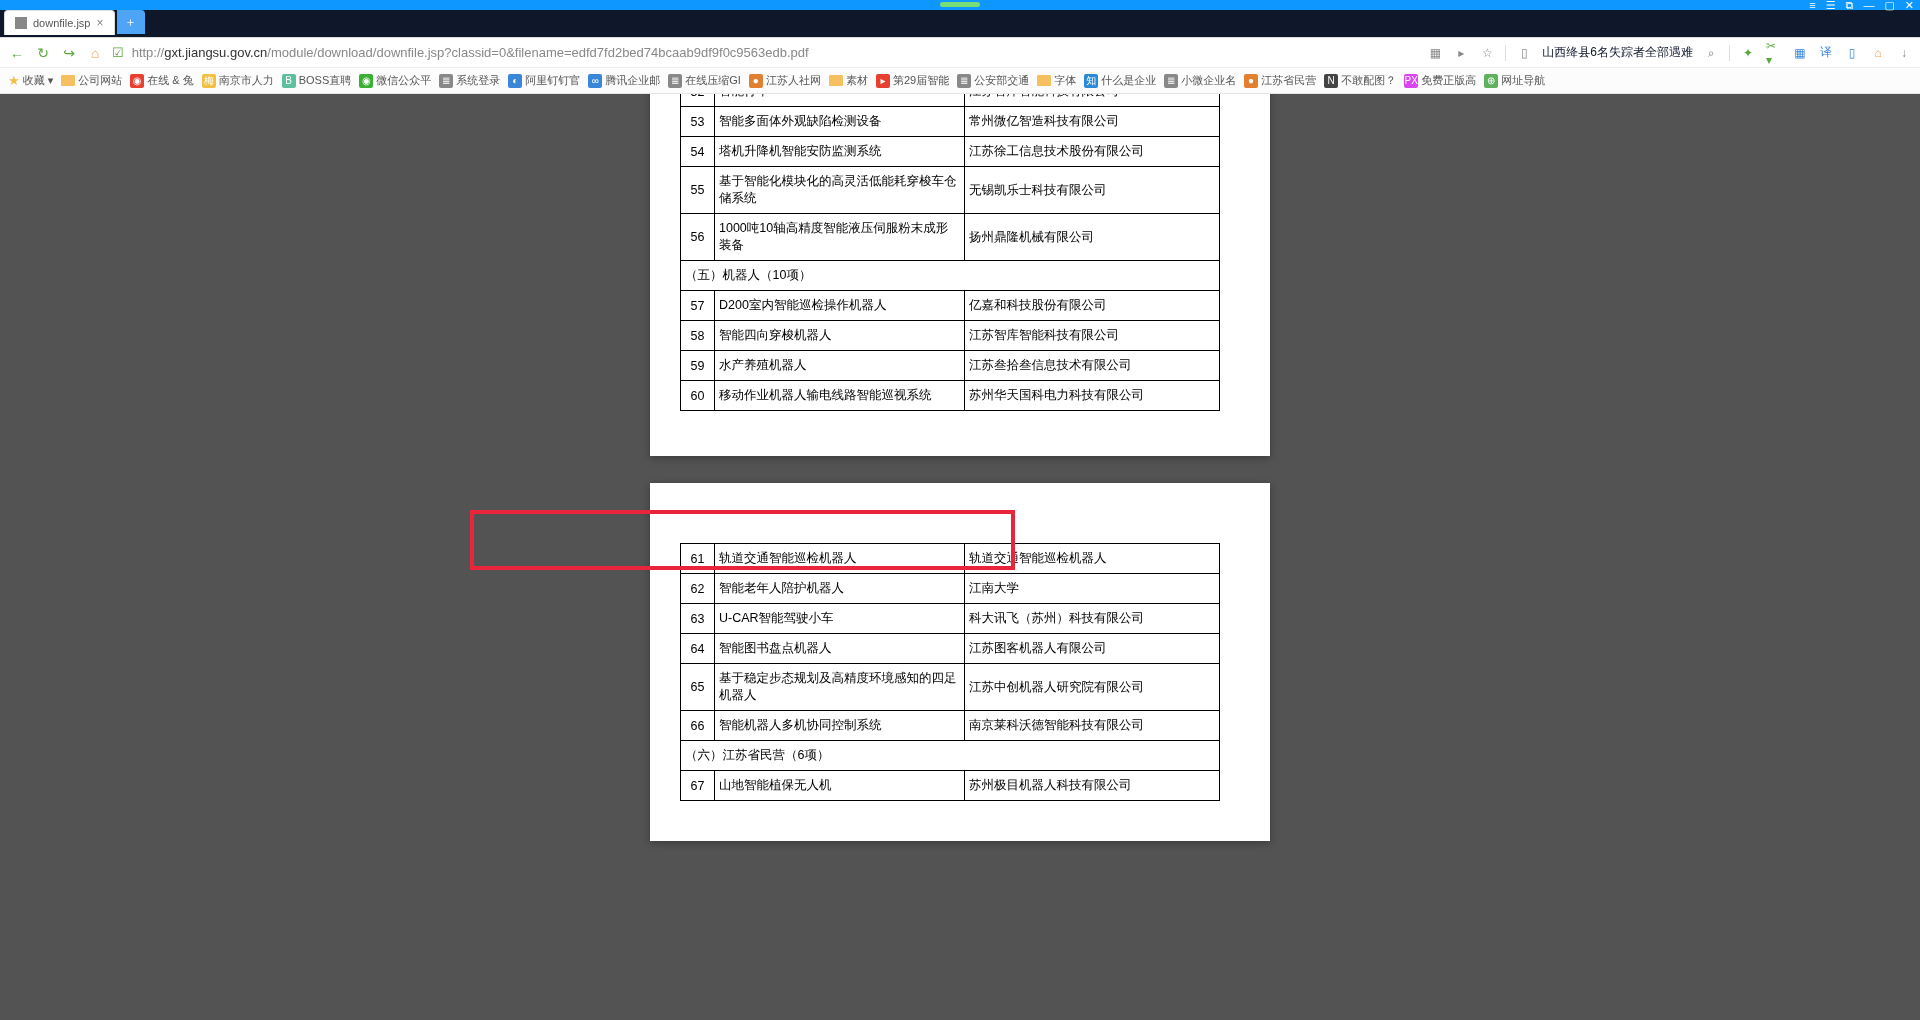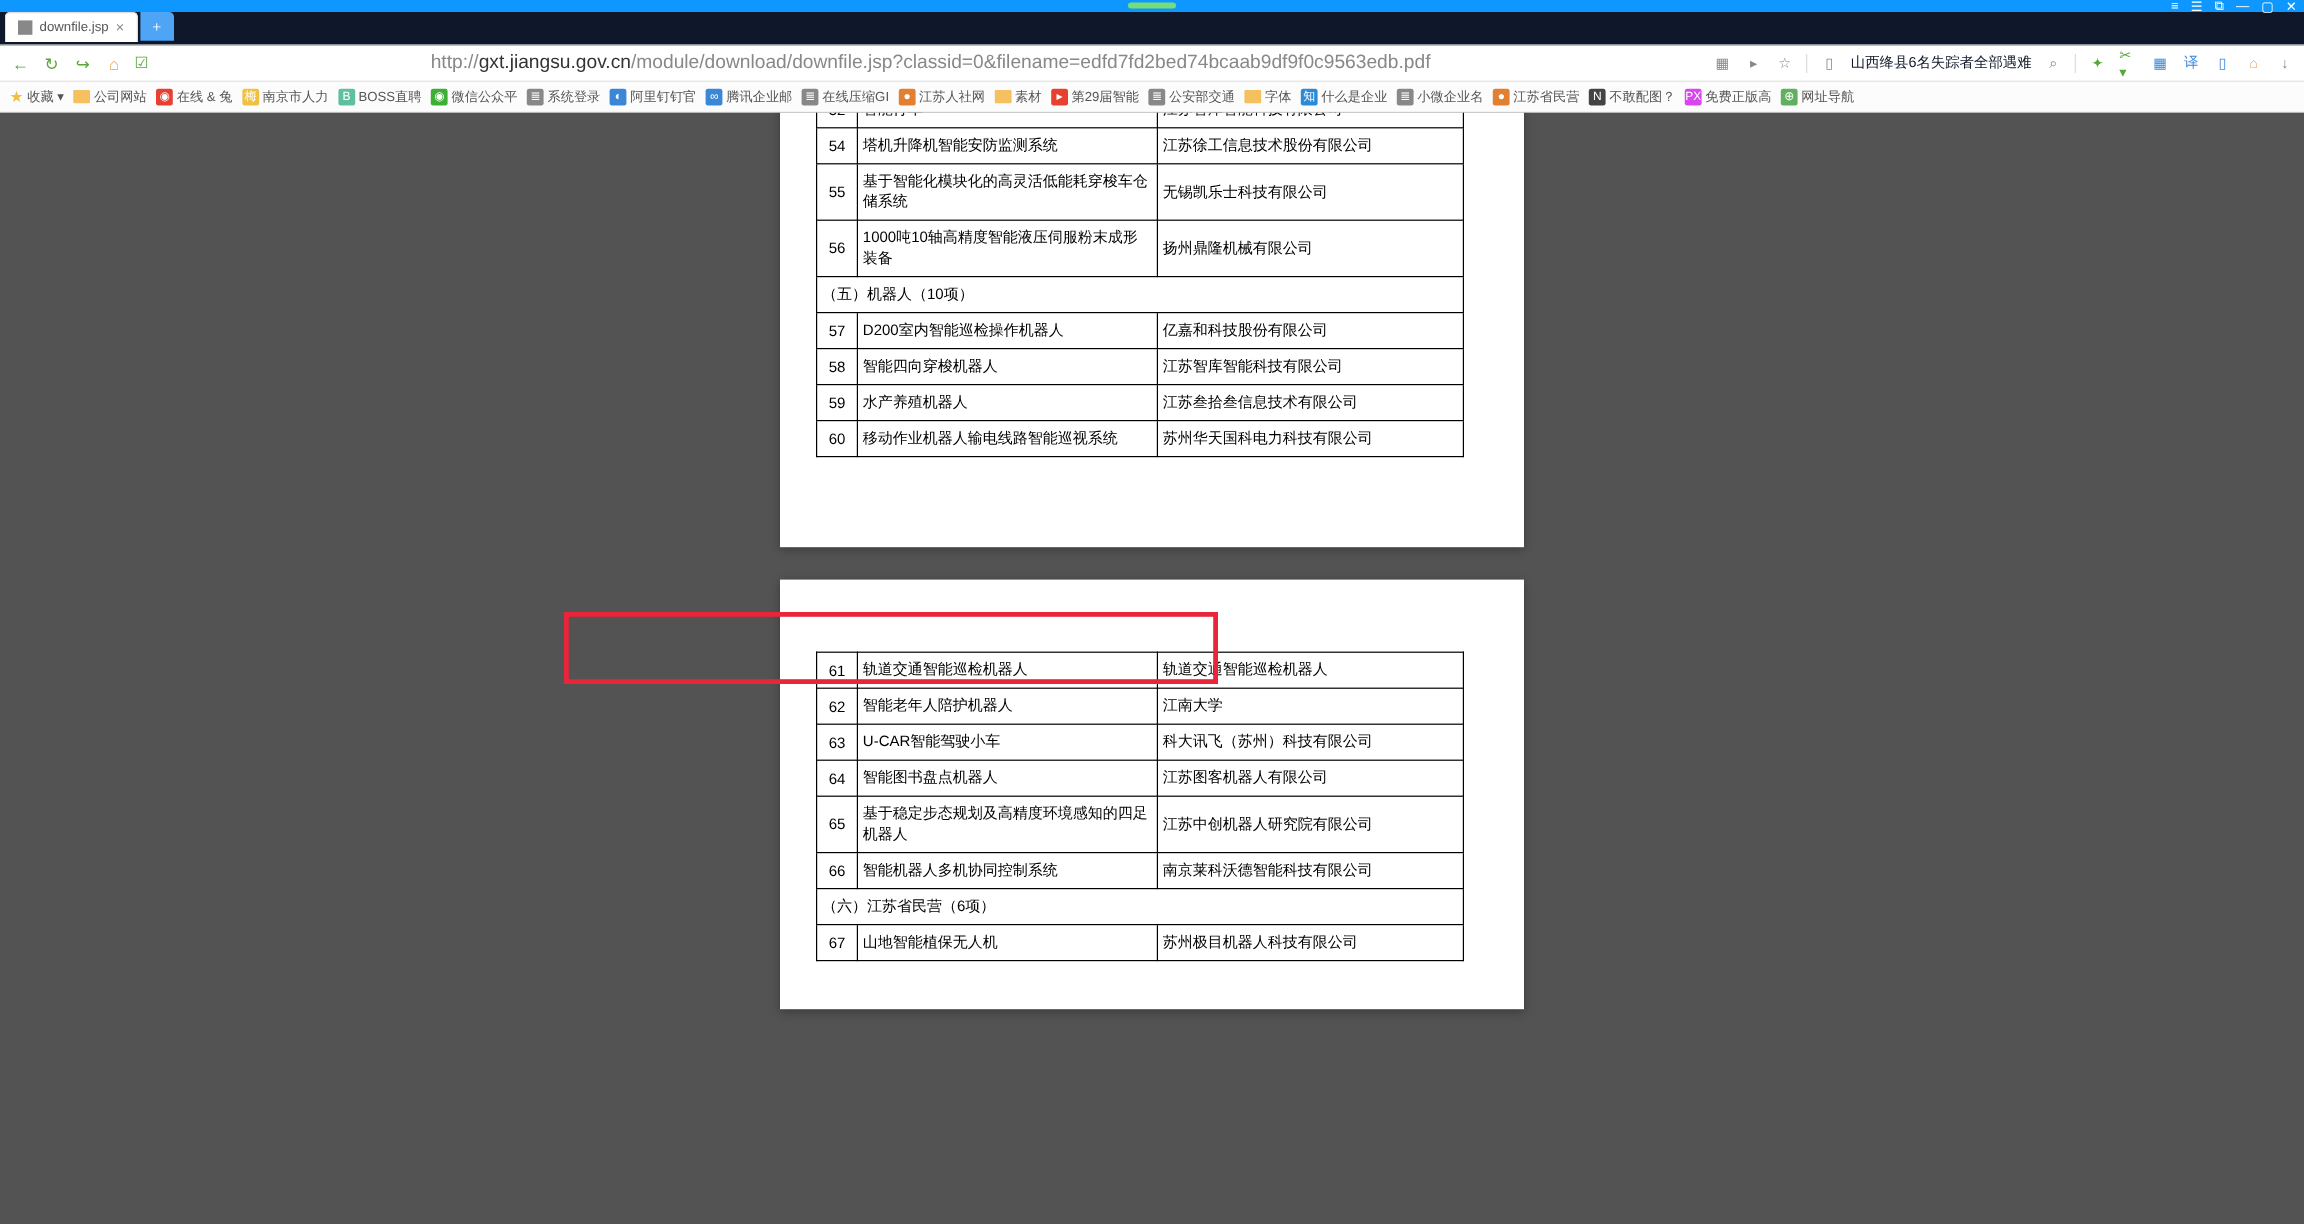--- a/index.html
+++ b/index.html
@@ -16,21 +16,21 @@
 .tab { display: flex; align-items: center; gap: 6px; padding: 5px 10px; background: #fff; border-radius: 4px 4px 0 0; border: 1px solid #ddd; border-bottom: none; margin-left: 4px; font-size: 11px; color: #555; }
 .tab .doc-icon { width: 12px; height: 12px; background: #888; display: inline-block; }
 .tab .close { color: #888; cursor: pointer; font-size: 12px; }
 .tab-add { width: 28px; height: 24px; background: #4ea5f5; margin-left: 2px; display: flex; align-items: center; justify-content: center; color: #fff; border-radius: 0 4px 0 0; }
 
 
 .addr-bar { height: 30px; background: #fff; display: flex; align-items: center; padding: 0 8px; gap: 8px; border-bottom: 1px solid #eee; }
 .nav-btn { width: 18px; height: 18px; display: flex; align-items: center; justify-content: center; color: #5aa83a; cursor: pointer; font-size: 14px; }
 .nav-btn.orange { color: #f0a050; }
 .addr-shield { color: #5aa83a; font-size: 13px; }
-.url-text { flex: 1; color: #888; font-size: 16px; white-space: nowrap; overflow: hidden; text-align: center; }
+.url-text { flex: 1; color: #888; font-size: 13px; white-space: nowrap; overflow: hidden; }
 .url-text .bold { color: #333; font-weight: 500; }
 .addr-right { display: flex; align-items: center; gap: 10px; color: #888; font-size: 12px; }
 .addr-sep { width: 1px; height: 16px; background: #ddd; }
 .search-box { color: #0f172a; font-size: 12px; }
 .addr-icon { width: 16px; height: 16px; display: flex; align-items: center; justify-content: center; cursor: pointer; }
 .addr-icon.green { color: #5aa83a; }
 .addr-icon.blue { color: #3a87d8; }
 .addr-icon.orange { color: #f0a050; }
 
 
@@ -199,20 +199,25 @@
   <div style="position:relative;">
     <div class="page page1">
       <table class="doc">
         <tbody id="p1rows">
             <tr>
               <td class="num">52</td>
               <td class="prod">智能行车</td>
               <td class="comp">江苏智库智能科技有限公司</td>
             </tr>
             <tr>
+              <td class="num">53</td>
+              <td class="prod">智能多面体外观缺陷检测设备</td>
+              <td class="comp">常州微亿智造科技有限公司</td>
+            </tr>
+            <tr>
               <td class="num">54</td>
               <td class="prod">塔机升降机智能安防监测系统</td>
               <td class="comp">江苏徐工信息技术股份有限公司</td>
             </tr>
             <tr>
               <td class="num">55</td>
               <td class="prod">基于智能化模块化的高灵活低能耗穿梭车仓储系统</td>
               <td class="comp">无锡凯乐士科技有限公司</td>
             </tr>
             <tr>

